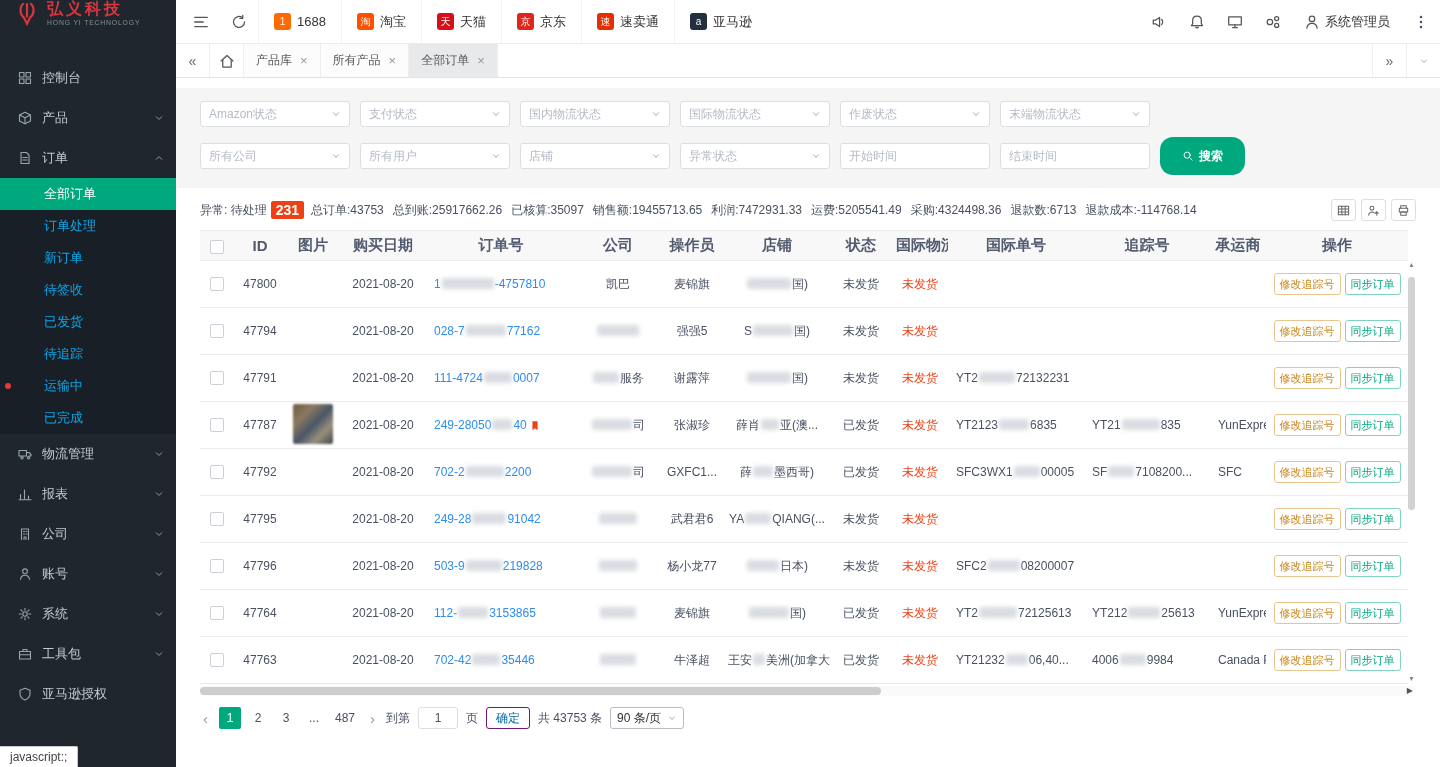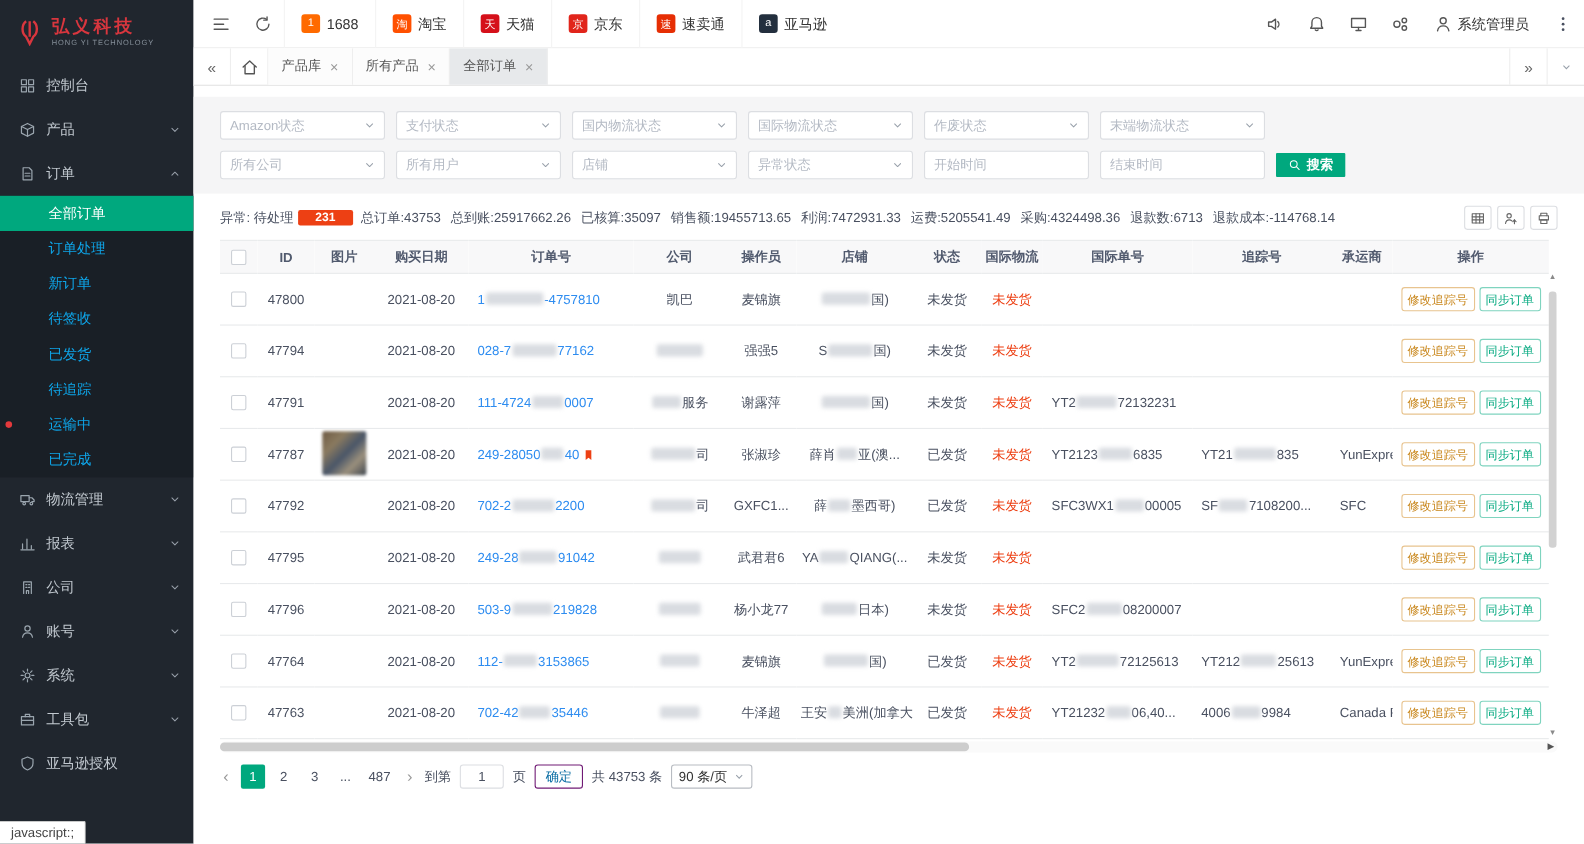--- a/index.html
+++ b/index.html
@@ -5,21 +5,21 @@
 *{margin:0;padding:0;box-sizing:border-box}
 html,body{width:1440px;height:767px;overflow:hidden}
 body{font-family:"Liberation Sans","DejaVu Sans",sans-serif;font-size:12px;color:#495060;background:#fff}
 .app{display:flex;width:100%;height:100%;position:relative}
 svg{display:inline-block;vertical-align:middle}
 .ic{width:14px;height:14px;stroke:#9aa5ae;fill:none;stroke-width:1.1;stroke-linecap:round;stroke-linejoin:round}
 .ic2{width:16px;height:16px;stroke:#555;fill:none;stroke-width:1.1;stroke-linecap:round;stroke-linejoin:round}
 .caret{width:10px;height:10px;stroke:#98a0aa;fill:none;stroke-width:1.3}
 
 .sidebar{width:176px;flex:0 0 176px;background:var(--sidebar-bg,#20262e);overflow:hidden;display:flex;flex-direction:column}
-.logo{height:58px;display:flex;align-items:center;gap:7px;padding-left:14px;flex:0 0 58px}
+.logo{height:58px;display:flex;gap:7px;padding-left:14px;flex:0 0 58px}
 .logo-mark{width:26px;height:26px}
 .logo-title{color:var(--logo-red,#d9363e);font-size:16px;font-weight:bold;letter-spacing:3px;line-height:18px}
 .logo-sub{color:#86909a;font-size:8px;letter-spacing:1px;transform:scale(.85);transform-origin:left}
 .s-item{height:40px;display:flex;align-items:center;gap:10px;padding:0 12px 0 18px;color:#c2c9d0;cursor:pointer;font-size:13px;flex:0 0 40px}
 .s-caret{margin-left:auto;display:flex}
 .s-sub{background:var(--sidebar-sub-bg,#191f26)}
 .s-subitem{height:32px;display:flex;align-items:center;padding-left:44px;color:#0ea5e9;font-size:13px;cursor:pointer;position:relative}
 .s-subitem.active{background:var(--accent,#00a87e);color:#fff}
 .dot{position:absolute;left:5px;top:13px;width:6px;height:6px;border-radius:50%;background:#e4393c}
 
@@ -40,35 +40,35 @@
 .tab-close{color:#999;font-size:13px;cursor:pointer}
 .tab-right{margin-left:auto;display:flex}
 
 .content{flex:1;padding:0 24px;position:relative;min-width:0;display:flex;flex-direction:column}
 .filters{background:#f5f5f6;margin:10px -24px 0;padding:13px 24px 3px}
 .f-row{display:flex;gap:10px;margin-bottom:10px;align-items:center}
 .f-select{width:150px;height:26px;background:#fff;border:1px solid #dcdee2;border-radius:3px;display:flex;align-items:center;padding:0 8px;color:#b4bac4;font-size:12px;cursor:pointer}
 .f-select .sel-caret{margin-left:auto;display:flex}
 .f-input{width:150px;height:26px;border:1px solid #dcdee2;border-radius:3px;padding:0 8px;font-size:12px;color:#495060;background:#fff;outline:none}
 .f-input::placeholder{color:#b4bac4}
-.search-btn{height:22px;padding:0 11px;background:var(--accent,#00a87e);color:#fff;border:none;border-radius:1px;display:flex;align-items:center;gap:5px;font-size:12px;cursor:pointer;font-weight:bold}
+.search-btn{height:38px;padding:0 22px;background:var(--accent,#00a87e);color:#fff;border:none;border-radius:13px;display:flex;align-items:center;gap:5px;font-size:12px;cursor:pointer;font-weight:bold}
 .search-btn .ic{stroke:#fff;width:12px;height:12px}
 
 .toolbar{display:flex;align-items:center;gap:7px;margin:11px 0 9px;white-space:nowrap}
 .t-btn{height:24px;padding:0 8px;border:1px solid #dcdee2;background:#fff;border-radius:3px;font-size:12px;color:#495060;cursor:pointer}
 .exc{display:flex;align-items:center;gap:4px;font-size:12px;color:#495060}
-.badge{background:var(--danger,#ed4014);color:#fff;border-radius:2px;padding:1px 16px;font-size:11px;font-weight:bold}
+.badge{background:var(--danger,#ed4014);color:#fff;border-radius:2px;padding:1px 5px;font-size:14px;font-weight:bold}
 .stats{display:flex;gap:9px;color:#495060;font-size:12px;overflow:hidden}
 .icon-btns{margin-left:auto;display:flex;gap:5px}
 .i-btn{width:25px;height:22px;border:1px solid #dcdee2;border-radius:3px;background:#fff;display:flex;align-items:center;justify-content:center;cursor:pointer}
 .i-btn .ic{stroke:#666;width:13px;height:13px}
 
 .table-wrap{position:relative;padding-right:9px}
 table{border-collapse:collapse;table-layout:fixed;width:100%}
-th{background:#f8f8f9;height:30px;font-weight:bold;color:#515a6e;font-size:12px;border-bottom:1px solid #e8eaec;border-top:1px solid #e8eaec;text-align:center;padding:0 4px;white-space:nowrap;overflow:hidden}
+th{background:#f8f8f9;height:30px;font-weight:bold;color:#515a6e;font-size:15px;border-bottom:1px solid #e8eaec;border-top:1px solid #e8eaec;text-align:center;padding:0 4px;white-space:nowrap;overflow:hidden}
 td{height:47px;border-bottom:1px solid #e8eaec;text-align:center;padding:0 4px;white-space:nowrap;overflow:hidden;font-size:12px;color:#495060}
 .ta-l{text-align:left;padding-left:8px}
 .link{color:var(--link,#2d8cf0);cursor:pointer}
 .redact{display:inline-block;height:11px;background:#d9dce1;border-radius:2px;filter:blur(2px);vertical-align:-1px;margin:0 1px}
 .red{color:var(--danger,#ed4014)}
 .flag{width:12px;height:12px;margin-left:2px}
 .act-btn{height:22px;padding:0 5px;border-radius:3px;background:#fff;font-size:11px;cursor:pointer;margin:0 2px}
 .act-warn{border:1px solid #e8c48f;color:#c9871c}
 .act-sync{border:1px solid #7fd4bf;color:var(--accent,#00a87e)}
 .cb{display:inline-block;width:14px;height:14px;border:1px solid #ccd0d6;border-radius:2px;background:#fff;cursor:pointer;vertical-align:middle}

